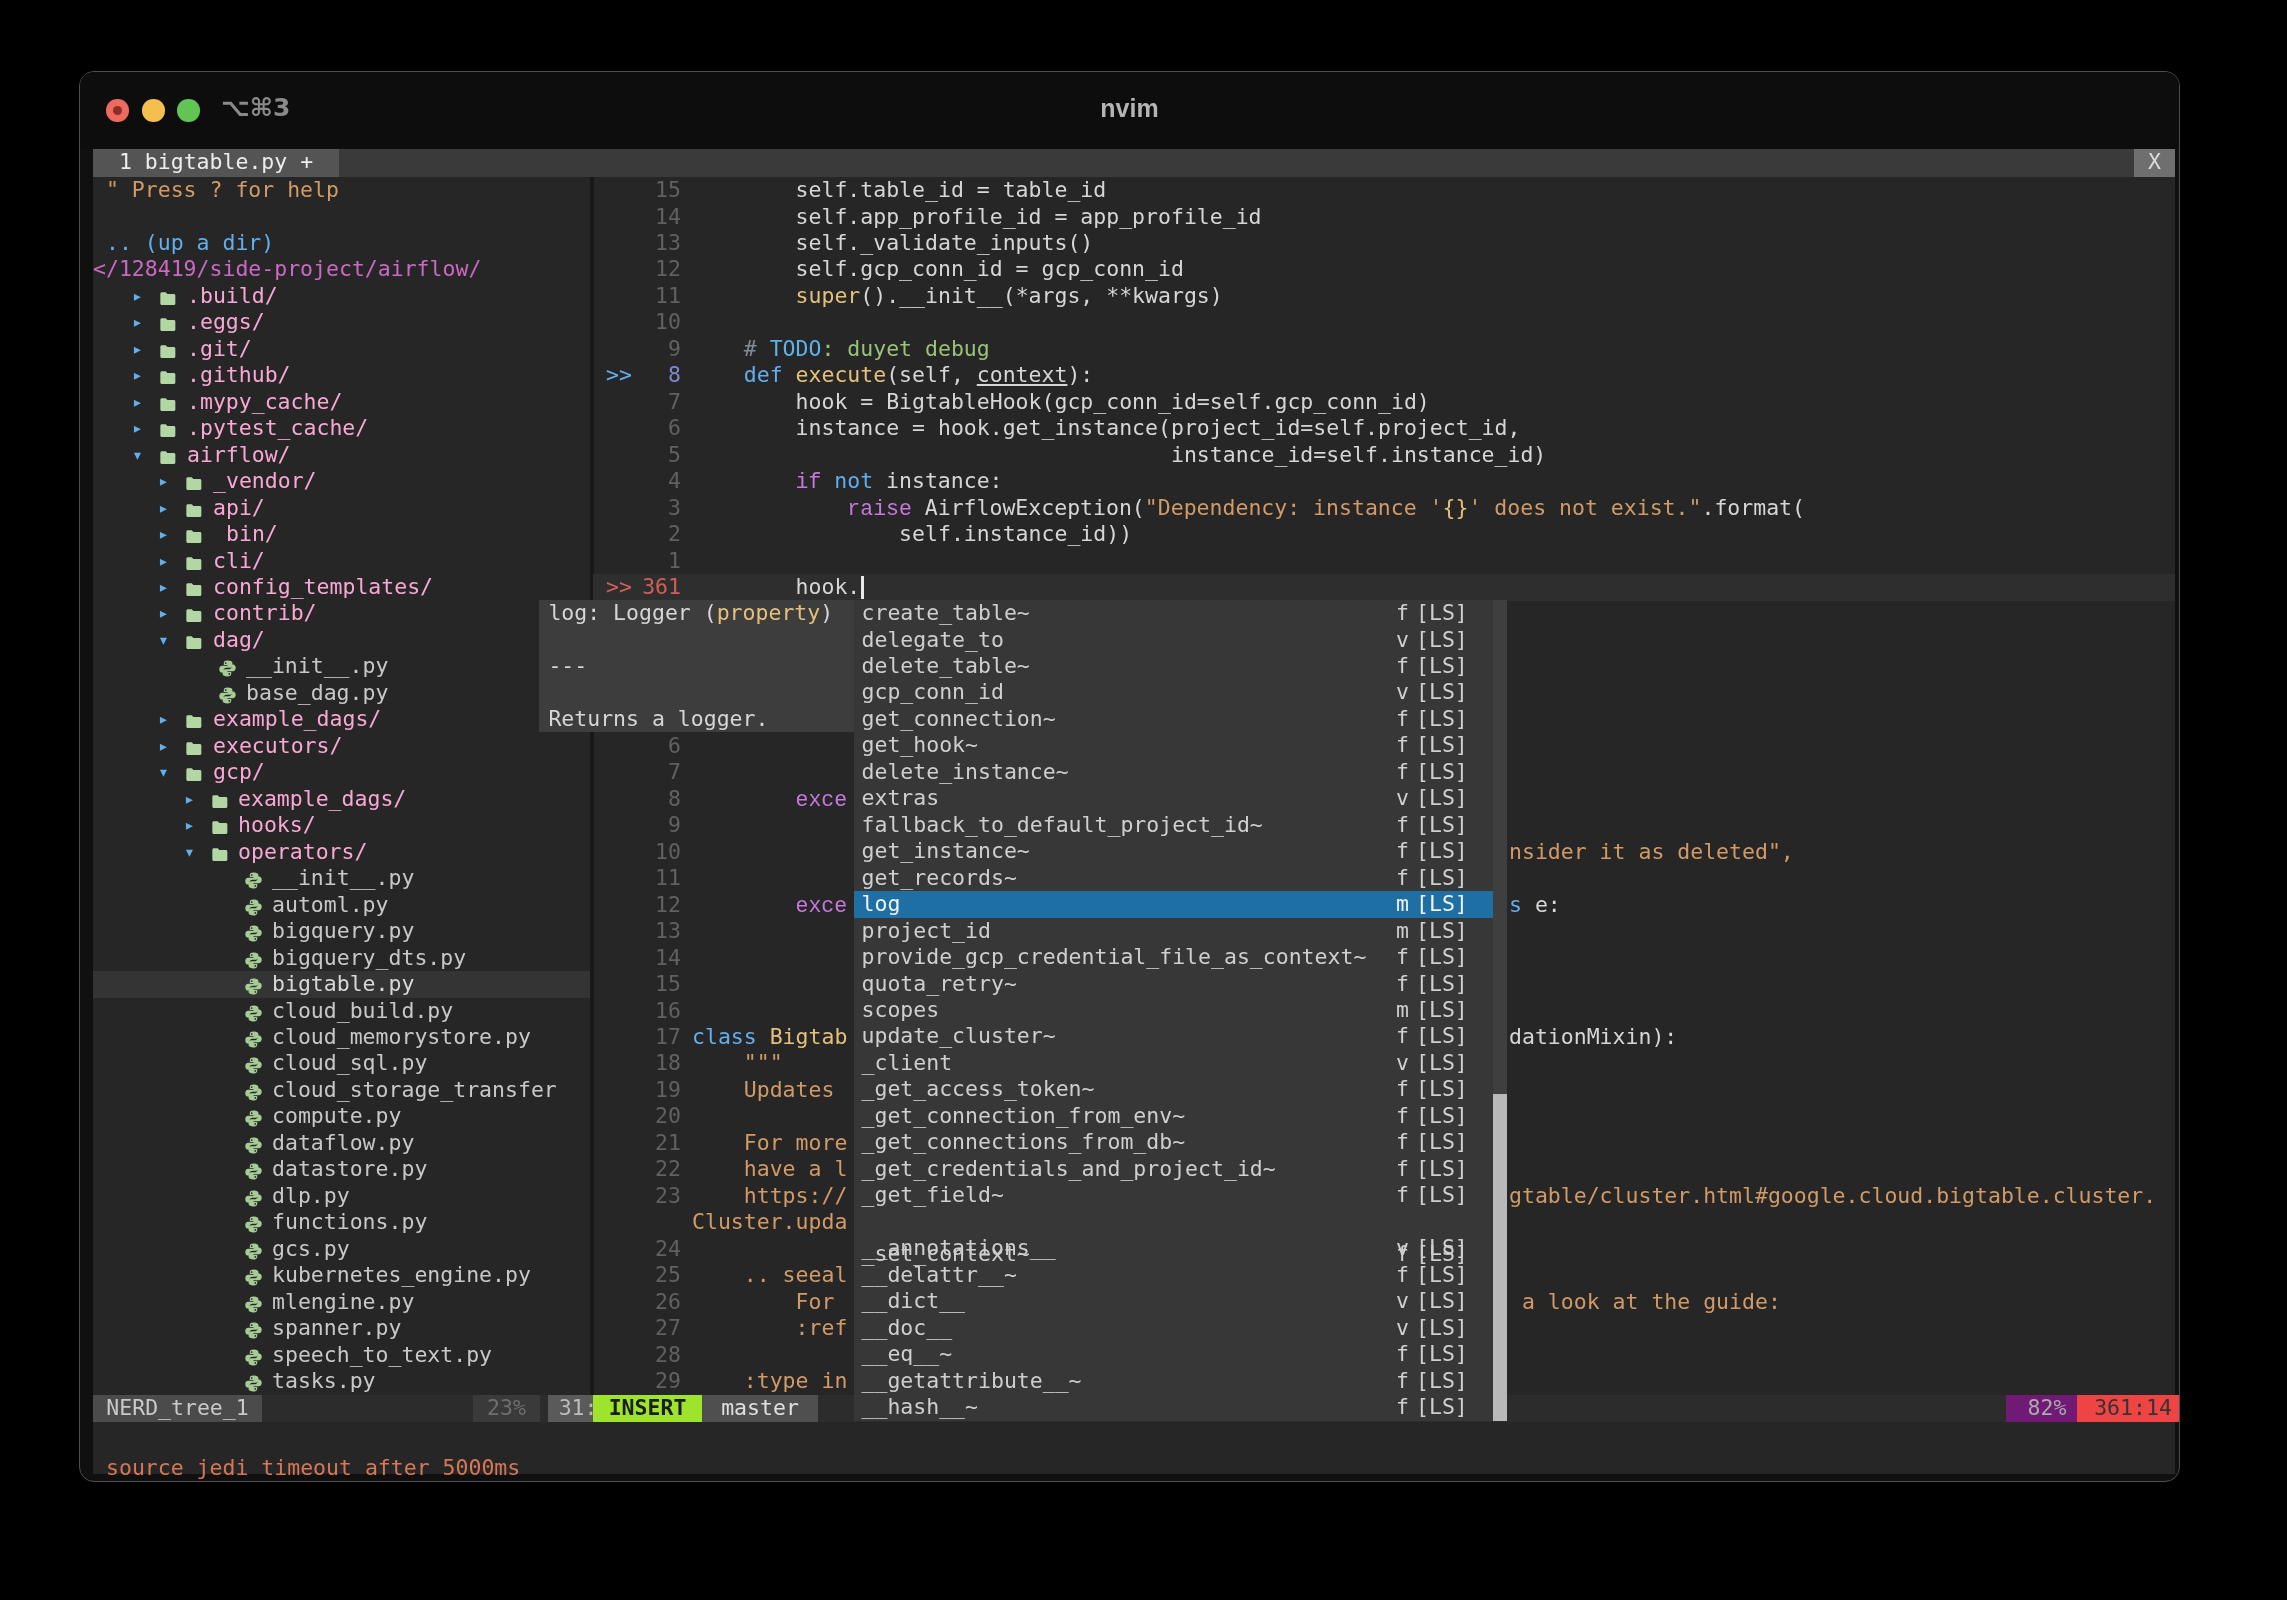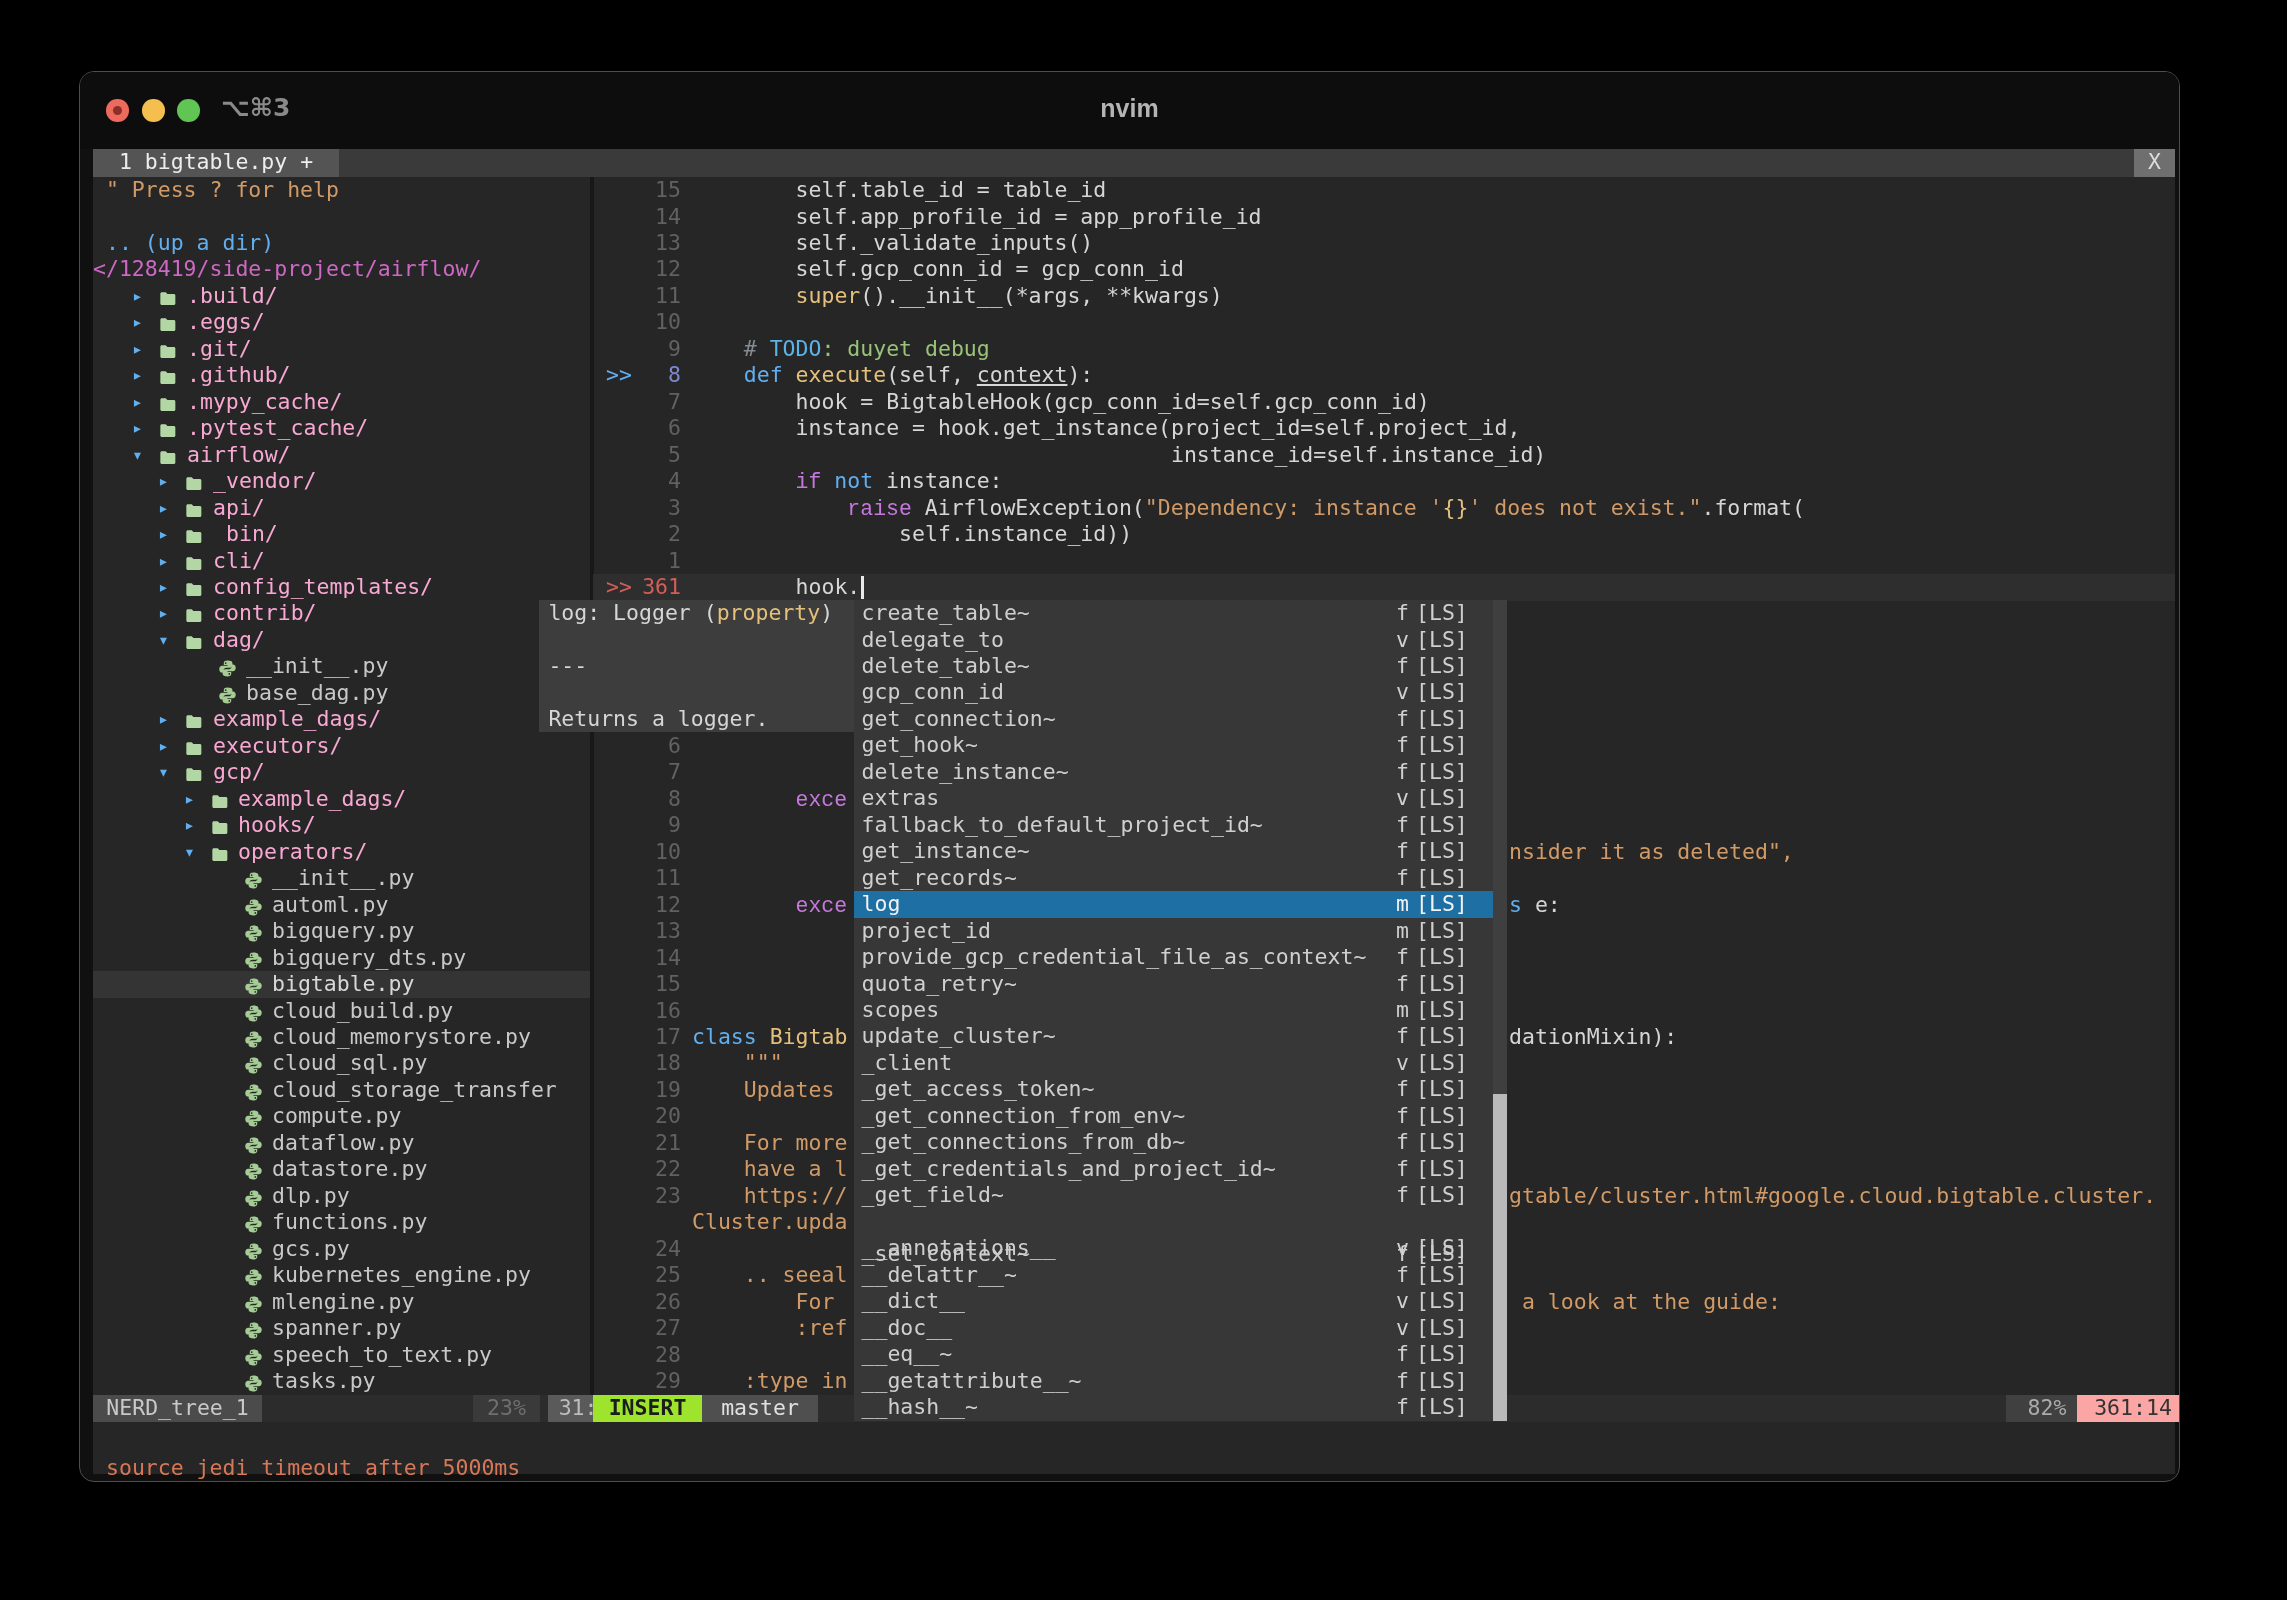--- a/index.html
+++ b/index.html
@@ -63,22 +63,22 @@
   .pum-sb{position:absolute;left:639px;top:0;width:14px;height:821px;background:#3f3f3f;}
   .pum-thumb{position:absolute;left:0;width:14px;background:#b9b9b9;}
   
   .statusline{position:absolute;left:0px;top:1218px;width:2082px;height:26.5px;background:#2c2c2c;}
   .sl-seg{position:absolute;top:0;height:26.5px;white-space:pre;text-align:center;}
   .sl-nerd{left:0;width:169px;background:#4b4b4b;color:#c9c9c9;}
   .sl-tpct{left:380px;width:67px;background:#3a3a3a;color:#6f6f6f;}
   .sl-tpos{left:455px;width:86px;background:#5a5a5a;color:#bdbdbd;}
   .sl-mode{left:500px;width:109px;background:#9ee42d;color:#1c1c1c;font-weight:bold;}
   .sl-branch{left:609px;width:116px;background:#4f4f4f;color:#e0e0e0;}
-  .sl-pct{left:1913px;width:82px;background:#404040;color:#ababab;}
-  .sl-pos{left:1984px;width:112px;background:#fca5a5;color:#333;}
+  .sl-pct{left:1913px;width:82px;background:#701a75;color:#ababab;}
+  .sl-pos{left:1984px;width:112px;background:#ef4444;color:#333;}
   
   .msg1{position:absolute;left:13px;top:1278px;height:26.5px;color:#d77757;white-space:pre;}
   .msg2{position:absolute;left:13px;top:1304px;height:26.5px;padding:0 9.4px;background:#3a3a3a;color:#ececec;font-weight:bold;white-space:pre;}
 </style>
 </head>
 <body>
 
 <div id="canvas">
   <div id="window">
     <div class="titlebar">

